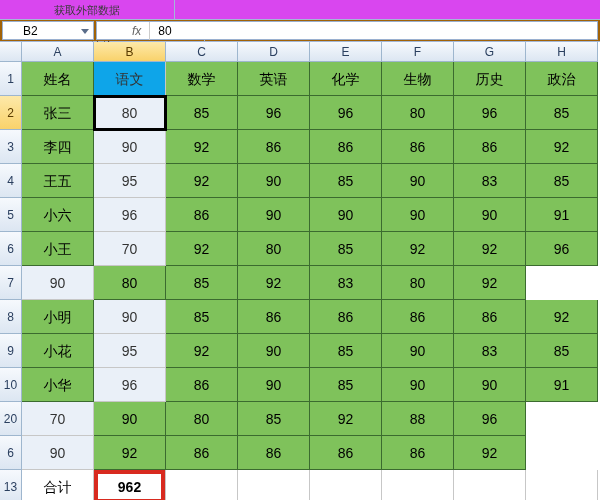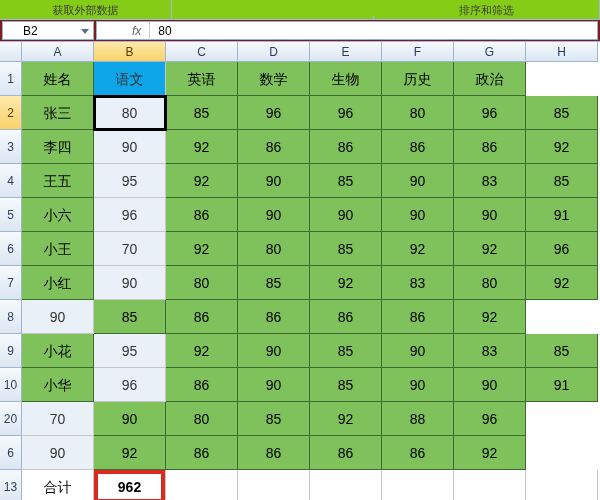--- a/index.html
+++ b/index.html
@@ -8,38 +8,39 @@
     font-size: 12px;
     background: #fff;
     width: 600px;
     height: 500px;
     overflow: hidden;
     position: relative;
   }
   .ribbon-groups {
     display: flex;
     height: 20px;
-    background: #84cc16;
+    background: #d946ef;
     border-bottom: 1px solid #a3b8d8;
     font-size: 11px;
     color: #3b3b3b;
+    flex-direction: column;
   }
   .ribbon-groups div {
     text-align: center;
     border-right: 1px solid #a3b8d8;
     line-height: 20px;
   }
   .rg1 { width: 175px; }
   .rg2 { width: 205px; margin-top: 16px; }
   .rg3 { width: 230px; }
   .formula-bar {
     display: flex;
     align-items: stretch;
     height: 22px;
-    background: #7f1d1d;
+    background: #a16207;
     border-bottom: 1px solid #a3b8d8;
   }
   .name-box {
     width: 92px;
     background: #fff;
     border: 1px solid #9ab0d0;
     margin: 1px 2px;
     padding-left: 20px;
     line-height: 18px;
     font-size: 12px;
@@ -184,22 +185,23 @@
         <div class="col-head">D</div>
         <div class="col-head">E</div>
         <div class="col-head">F</div>
         <div class="col-head">G</div>
         <div class="col-head">H</div>
       </div>
     <div class="data-rows" id="data-rows">
         <div class="data-row">
           <div class="cell header-cell green">姓名</div>
           <div class="cell header-cell white">语文</div>
+          <div class="cell header-cell green">数学</div>
           <div class="cell header-cell green">英语</div>
-          <div class="cell header-cell green">数学</div>
+          <div class="cell header-cell green">化学</div>
           <div class="cell header-cell green">生物</div>
           <div class="cell header-cell green">历史</div>
           <div class="cell header-cell green">政治</div>
         </div>
         <div class="data-row">
           <div class="cell green">张三</div>
           <div class="cell lightblue active-cell">80</div>
           <div class="cell green">85</div>
           <div class="cell green">96</div>
           <div class="cell green">96</div>
@@ -241,30 +243,30 @@
           <div class="cell green">小王</div>
           <div class="cell lightblue">70</div>
           <div class="cell green">92</div>
           <div class="cell green">80</div>
           <div class="cell green">85</div>
           <div class="cell green">92</div>
           <div class="cell green">92</div>
           <div class="cell green">96</div>
         </div>
         <div class="data-row">
-          <div class="cell green">小红</div>
           <div class="cell lightblue">90</div>
           <div class="cell green">80</div>
           <div class="cell green">85</div>
           <div class="cell green">92</div>
           <div class="cell green">83</div>
           <div class="cell green">80</div>
           <div class="cell green">92</div>
         </div>
         <div class="data-row">
+          <div class="cell green">小明</div>
           <div class="cell lightblue">90</div>
           <div class="cell green">85</div>
           <div class="cell green">86</div>
           <div class="cell green">86</div>
           <div class="cell green">86</div>
           <div class="cell green">86</div>
           <div class="cell green">92</div>
         </div>
         <div class="data-row">
           <div class="cell green">小花</div>

